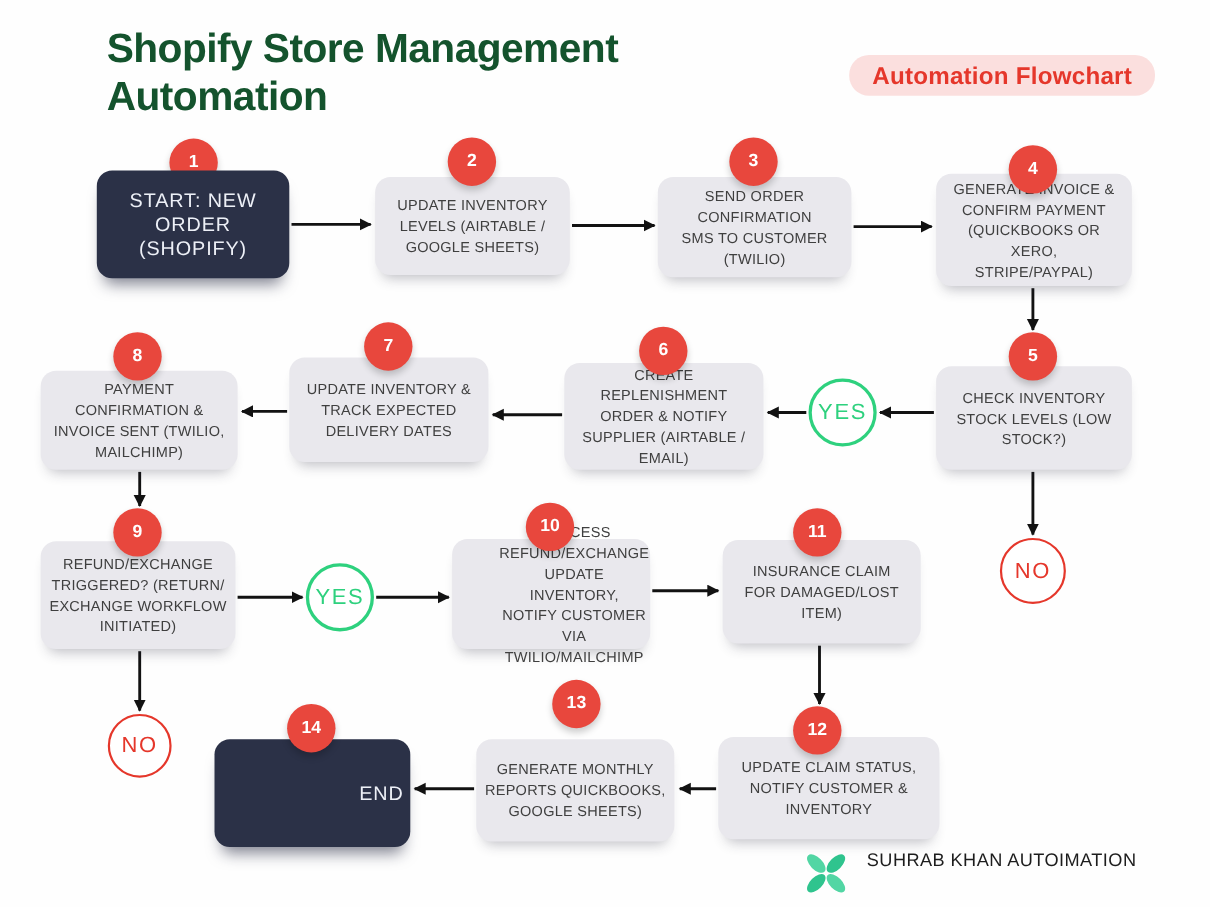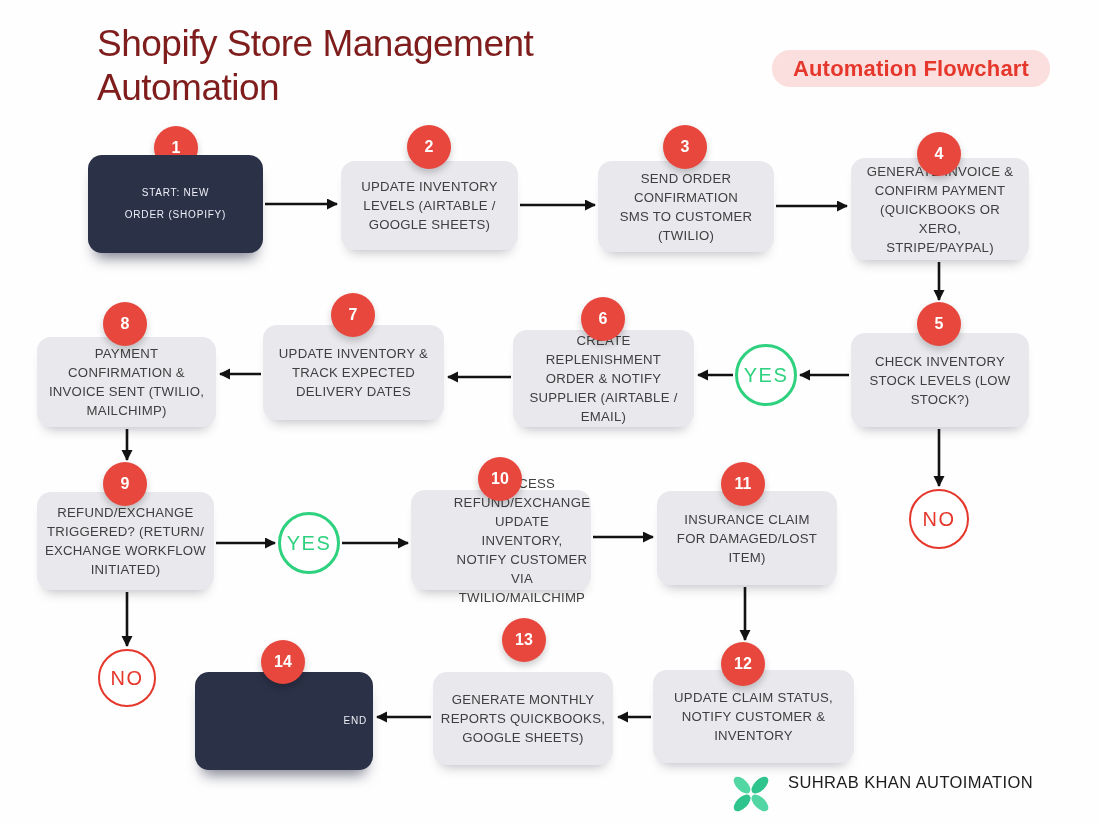--- a/index.html
+++ b/index.html
@@ -5,22 +5,22 @@
   html,body{margin:0;padding:0;background:#ffffff;}
   .canvas{
     position:relative;
     width:1100px;height:825px;
     background:#fefefe;
     font-family:"Liberation Sans","DejaVu Sans",sans-serif;
     overflow:hidden;
   }
   .title{
     position:absolute;left:97px;top:22px;
-    font-size:37px;line-height:44px;font-weight:400;
-    color:#7f1d1d;letter-spacing:-0.5px;
+    font-size:37px;line-height:44px;font-weight:700;
+    color:#14532d;letter-spacing:-0.5px;
     white-space:pre-line;
   }
   .tag{
     position:absolute;left:772px;top:50px;width:278px;height:37px;
     background:#fbdfde;border-radius:18px;
     display:flex;align-items:center;justify-content:center;
     font-size:22px;font-weight:700;color:#e5372b;letter-spacing:0.2px;
   }
   .node{
     position:absolute;z-index:2;
@@ -31,21 +31,21 @@
     padding:4px 6px;box-sizing:border-box;
   }
   .node .lbl{
     white-space:pre-line;
     font-size:13.2px;line-height:19px;letter-spacing:0.25px;font-weight:500;
   }
   .node.dark{
     background:#2b3147;color:#edf0f7;
     box-shadow:0 12px 14px -7px rgba(25,30,55,0.55);
   }
-  .node.dark .lbl{font-size:10px;line-height:22px;letter-spacing:0.8px;}
+  .node.dark .lbl{font-size:18px;line-height:22px;letter-spacing:0.8px;}
   .badge{
     position:absolute;width:44px;height:44px;border-radius:50%;
     background:#e8473d;color:#ffffff;z-index:3;
     display:flex;align-items:center;justify-content:center;
     font-size:16px;font-weight:700;
     box-shadow:0 4px 7px rgba(0,0,0,0.20);
   }
   .badge.behind{z-index:1;}
   .decision{
     position:absolute;z-index:2;border-radius:50%;background:#ffffff;

